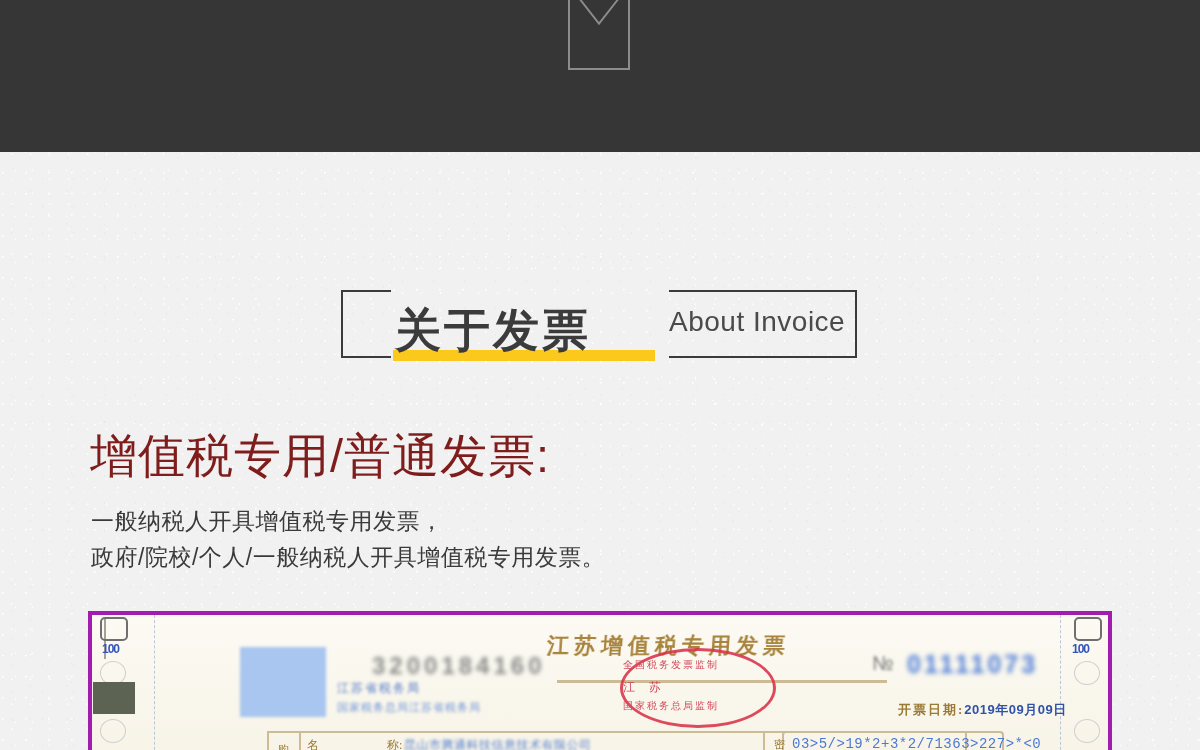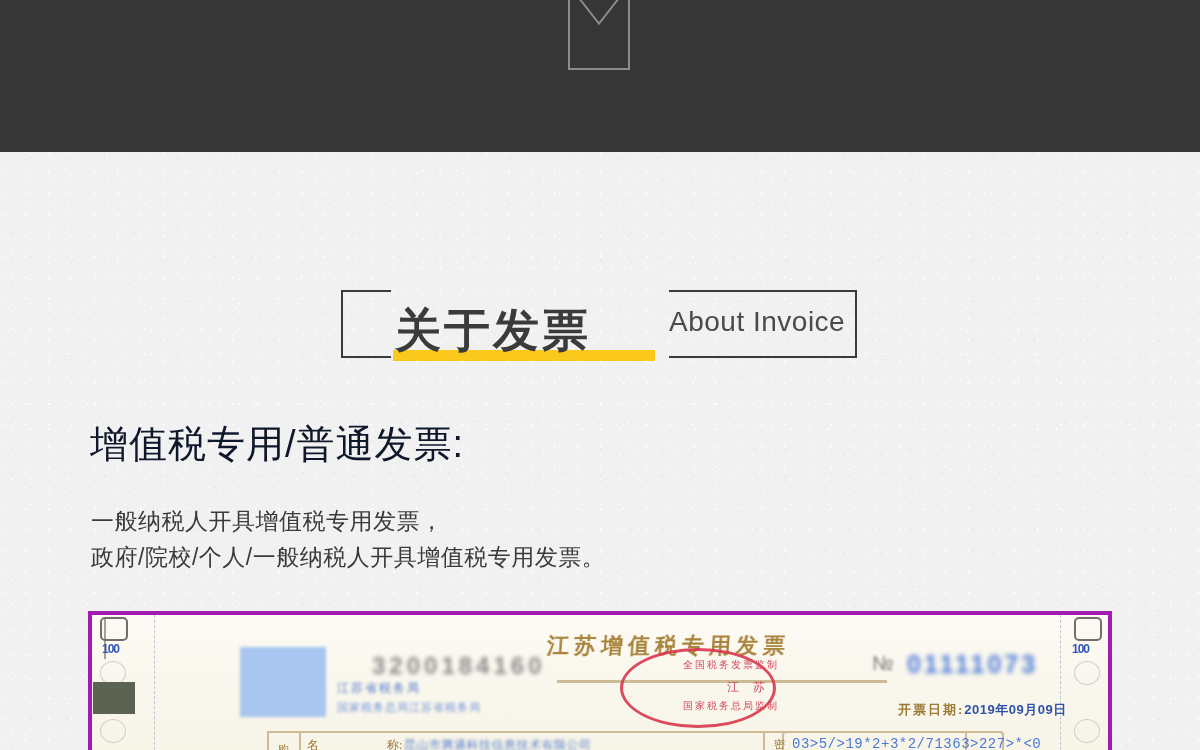--- a/index.html
+++ b/index.html
@@ -117,24 +117,24 @@
     top: 60px;
     width: 262px;
     height: 11px;
     background: #fbc91c;
   }
 
   
   .subhead {
     position: absolute;
     left: 90px;
-    top: 420px;
-    font-size: 38px;
+    top: 432px;
+    font-size: 47px;
     line-height: 48px;
-    color: #0f172a;
+    color: #7f1d1d;
     letter-spacing: 1px;
     white-space: nowrap;
   }
   .para {
     position: absolute;
     left: 91px;
     top: 503px;
     font-size: 23px;
     line-height: 36px;
     color: #3a3a3a;
@@ -355,23 +355,23 @@
     height: 74px;
     border: 3px solid #d9334a;
     border-radius: 50%;
     filter: blur(0.4px);
     opacity: 0.88;
   }
   .stamp-inner-top,
   .stamp-inner-bot,
   .stamp-inner-mid {
     position: absolute;
-    left: 6px;
+    left: 0;
     width: 100%;
-    text-align: right;
+    text-align: left;
     color: #cc3048;
     font-size: 10px;
     letter-spacing: 2px;
     font-family: Liberation Mono, monospace;
     white-space: nowrap;
   }
   .stamp-inner-top { top: 7px; }
   .stamp-inner-mid { top: 28px; letter-spacing: 14px; font-size: 12px; }
   .stamp-inner-bot { top: 48px; }
 

